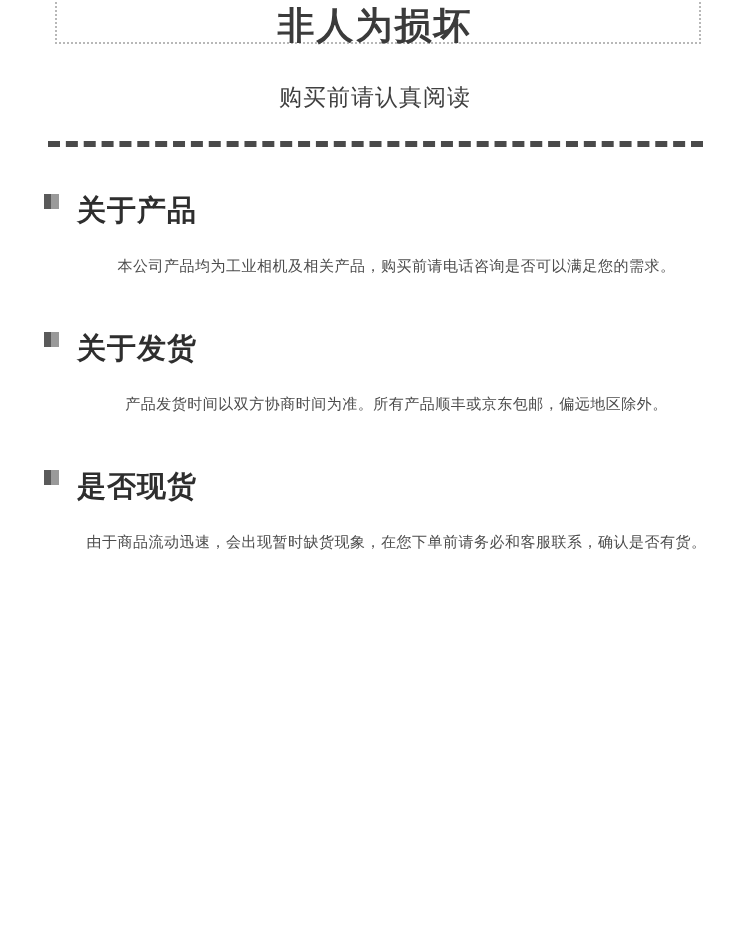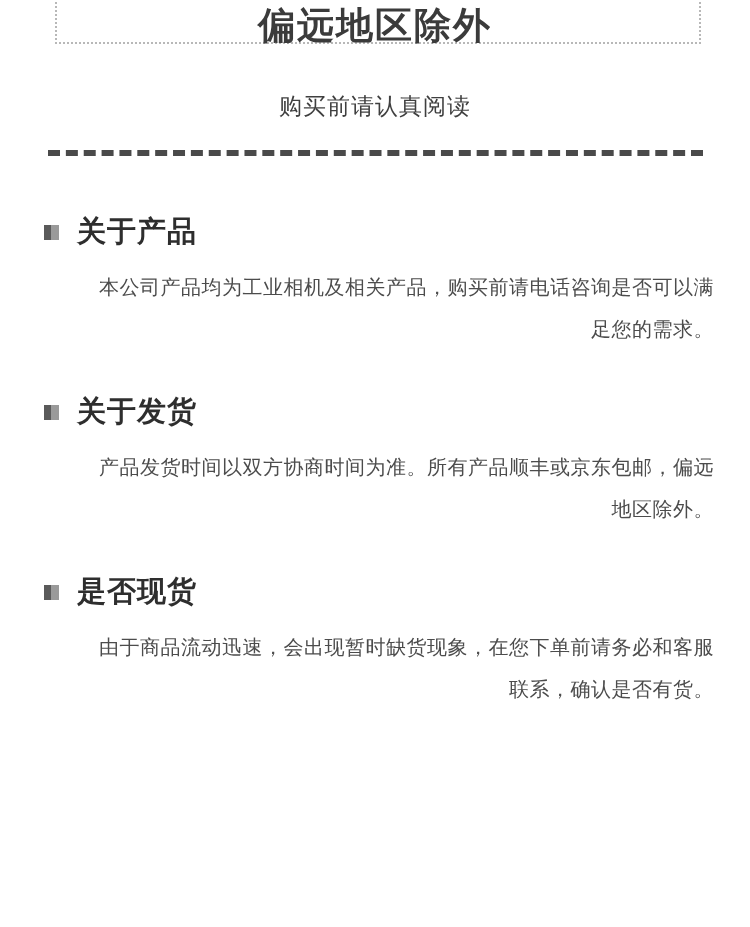--- a/index.html
+++ b/index.html
@@ -45,21 +45,21 @@
     line-height: 48px;
     padding-top: 2px;
     z-index: 2;
   }
   .sub-title {
     position: relative;
     text-align: center;
     font-size: 23px;
     color: #3f3f3f;
     letter-spacing: 1px;
-    margin-top: 41px;
+    margin-top: 32px;
     z-index: 2;
   }
   .dash-divider {
     margin: 28px auto 0 auto;
     width: 655px;
     height: 0;
     border-top: 6px dashed #4a4a4a;
   }
 
   
@@ -67,57 +67,56 @@
     padding: 46px 0 0 0;
   }
   .section {
     margin-bottom: 44px;
   }
   .section:last-child {
     margin-bottom: 0;
   }
   .sec-head {
     display: flex;
-    align-items: center;
+    align-items: flex-start;
     padding-left: 44px;
-    margin-top: 12px;
   }
   .bullet {
     width: 15px;
     height: 15px;
     margin-right: 18px;
     background: linear-gradient(to right, #5a5a5a 0%, #5a5a5a 50%, #9a9a9a 50%, #9a9a9a 100%);
     flex: none;
     position: relative;
     top: 1px;
   }
   .sec-title {
     font-size: 29px;
     font-weight: bold;
     color: #2e2e2e;
     letter-spacing: 1px;
     line-height: 34px;
   }
   .sec-body {
     margin: 18px 36px 0 79px;
-    font-size: 20px;
+    font-size: 15px;
     line-height: 42px;
     color: #4c4c4c;
     letter-spacing: 0.5px;
-    text-align: right;
+    text-align: center;
   }
 </style>
 </head>
 <body>
 
 <div class="page">
 
   <div class="header">
     <div class="dotted-frame"></div>
-    <div class="main-title">偏远地区除外</div>
+    <div class="main-title">非人为损坏</div>
     <div class="sub-title">购买前请认真阅读</div>
     <div class="dash-divider"></div>
   </div>
 
   <div class="sections">
 
     <div class="section">
       <div class="sec-head">
         <span class="bullet"></span>
         <span class="sec-title">关于产品</span>

